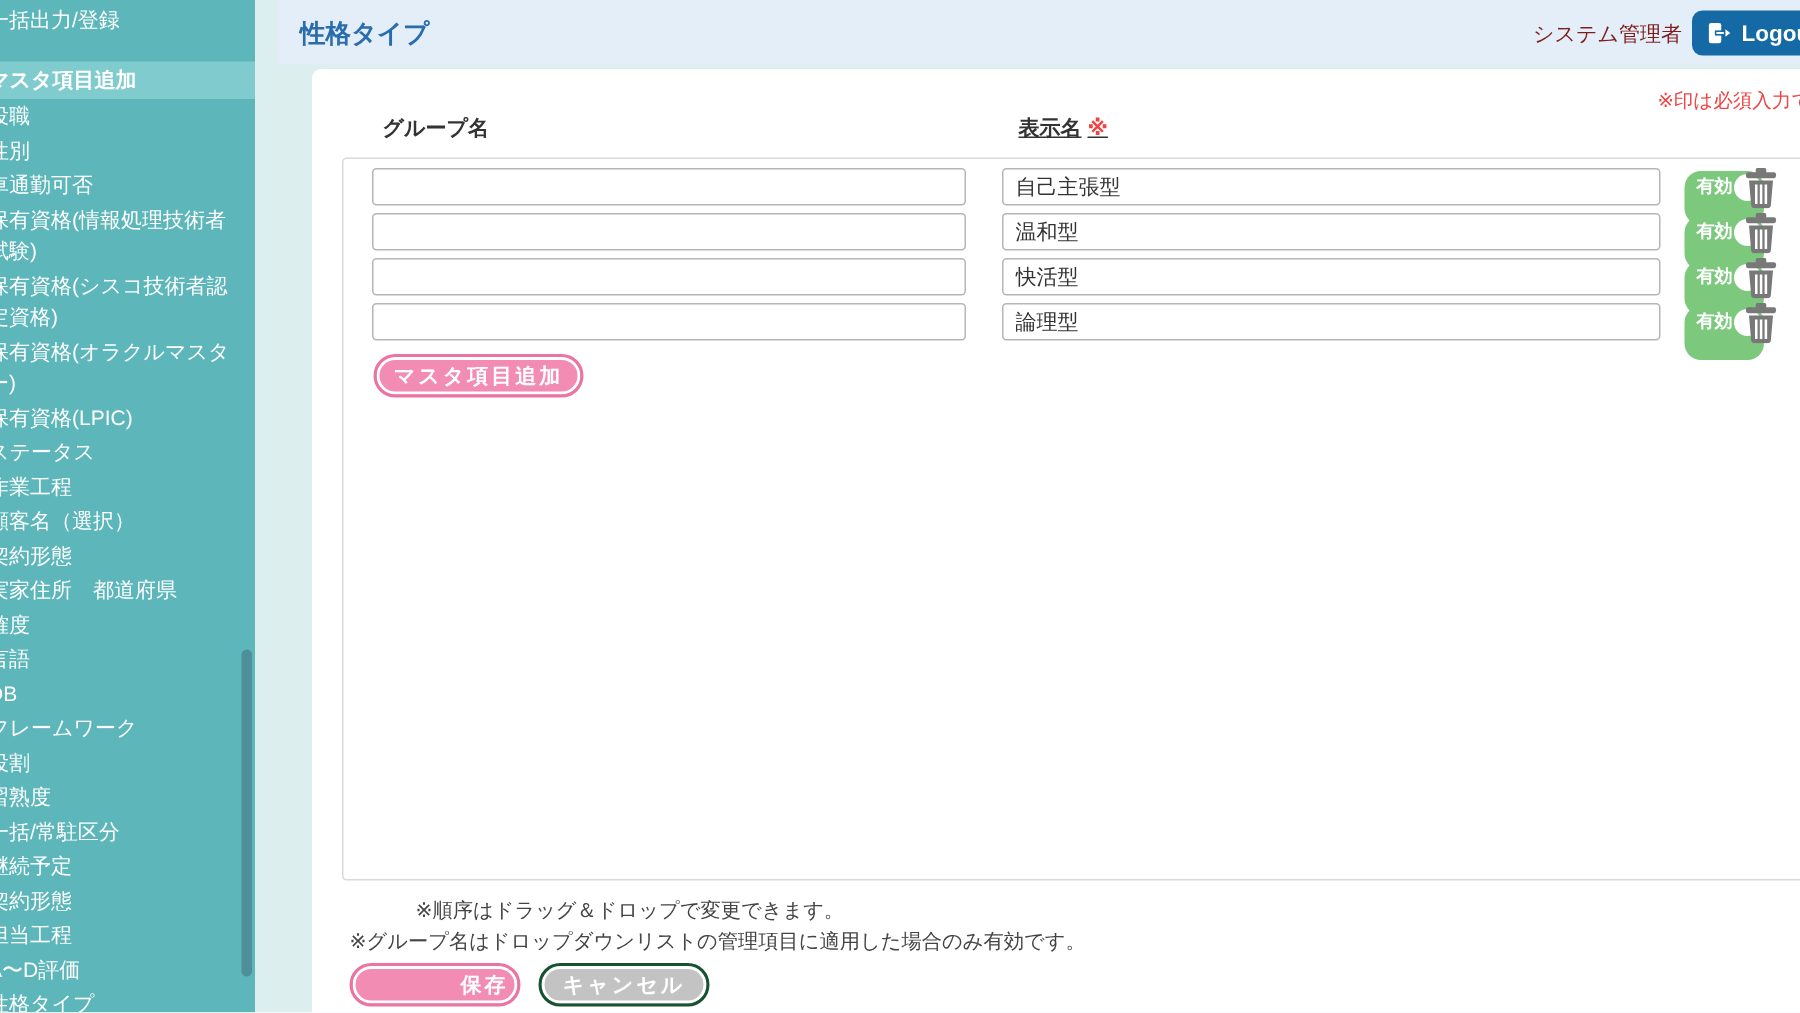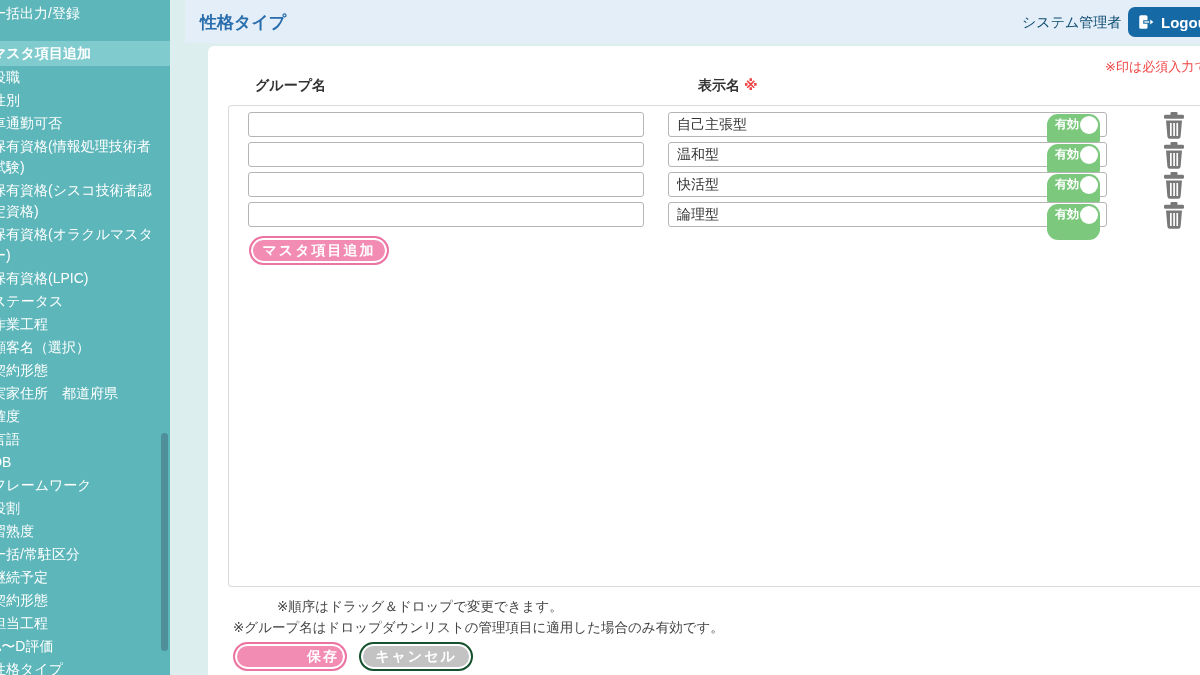--- a/index.html
+++ b/index.html
@@ -10,41 +10,41 @@
   #sidebar{position:absolute;left:0;top:0;width:170px;height:675px;background:#5cb6ba;overflow:hidden;}
   #sidebar ul{list-style:none;margin:0;padding:2px 0 0 0;}
   #sidebar li{color:#fff;font-size:14px;line-height:21px;padding:1px 14px 1px 0;margin-left:-8px;cursor:pointer;}
   #sidebar li.active{background:#80cbce;font-weight:bold;padding-top:2px;padding-bottom:2px;}
   #sidebar li.gap{margin-top:16px;}
   #side-scrollbar{position:absolute;left:161px;top:433px;width:7px;height:218px;border-radius:4px;background:#4f8f99;}
 
   
   #headerbar{position:absolute;left:185px;top:0;width:1015px;height:43px;background:#e3eef8;}
   #page-title{position:absolute;left:15px;top:11px;font-size:17px;font-weight:bold;color:#2a6dac;}
-  #user-label{position:absolute;left:837px;top:14px;font-size:14px;color:#0c4a6e;white-space:nowrap;}
+  #user-label{position:absolute;left:837px;top:14px;font-size:14px;color:#7f1d1d;white-space:nowrap;}
   #logout-btn{position:absolute;left:943px;top:7px;height:30px;width:110px;background:#1569a4;border:none;border-radius:7px;
     display:flex;align-items:center;gap:6px;padding:0 0 0 9px;color:#fff;font-weight:bold;font-size:15px;cursor:pointer;
     font-family:"Liberation Sans","DejaVu Sans",sans-serif;}
 
   
   #panel{position:absolute;left:208px;top:46px;width:1012px;height:649px;background:#fff;border-radius:6px 0 0 0;}
   #required-note{position:absolute;left:897px;top:12px;font-size:13px;color:#f04343;white-space:nowrap;}
   .col-header{position:absolute;top:31px;font-size:14px;font-weight:bold;color:#333;white-space:nowrap;}
   #col-group{left:47px;}
-  #col-display{left:490px;}
+  #col-display{left:471px;text-decoration:underline;}
   .req{color:#f04343;font-weight:bold;margin-left:4px;}
 
   
   #rows-box{position:absolute;left:20px;top:59px;width:1000px;height:482px;border:1px solid #d9d9d9;border-radius:3px;background:#fff;box-sizing:border-box;}
   .row{position:absolute;left:0;width:100%;height:27px;}
   .txt-input{position:absolute;top:0;height:25px;box-sizing:border-box;border:1px solid #b5b5b5;border-radius:3px;
     font-size:14px;color:#333;padding:0 8px;font-family:"Liberation Sans","DejaVu Sans",sans-serif;background:#fff;}
   .group-input{left:19px;width:396px;}
   .display-input{left:439px;width:439px;}
-  .toggle{position:absolute;left:818px;top:2px;width:53px;height:36px;border-radius:11px;background:#7cc97e;cursor:pointer;}
+  .toggle{position:absolute;left:894px;top:2px;width:53px;height:36px;border-radius:11px;background:#7cc97e;cursor:pointer;}
   .toggle .t-label{position:absolute;left:8px;top:0;line-height:21px;font-size:12px;font-weight:bold;color:#fff;}
   .toggle .knob{position:absolute;right:2px;top:1.5px;width:18px;height:18px;border-radius:50%;background:#fff;}
   .trash{position:absolute;left:933px;top:0;width:24px;height:27px;cursor:pointer;background:none;border:none;padding:0;}
 
   
   .pill{border-radius:16px;color:#fff;font-weight:bold;font-size:14px;letter-spacing:2px;cursor:pointer;
     font-family:"Liberation Sans","DejaVu Sans",sans-serif;}
   .pill.pink{background:#f28cb2;border:2px solid #ec74a2;box-shadow:inset 0 0 0 2px #fff;}
   .pill.gray{background:#c3c3c3;border:2px solid #14532d;box-shadow:inset 0 0 0 2px #fff;}
   #add-btn{position:absolute;left:20px;top:130px;width:140px;height:29px;}

